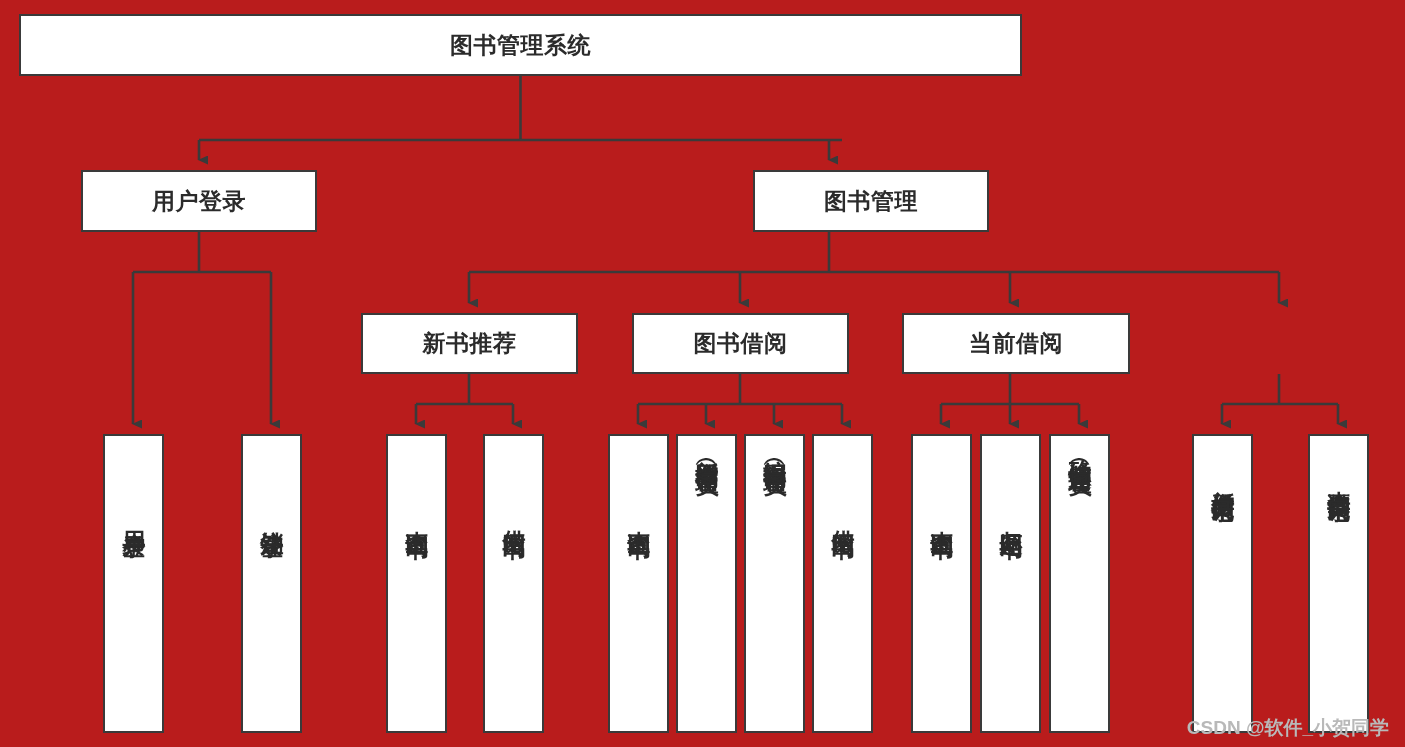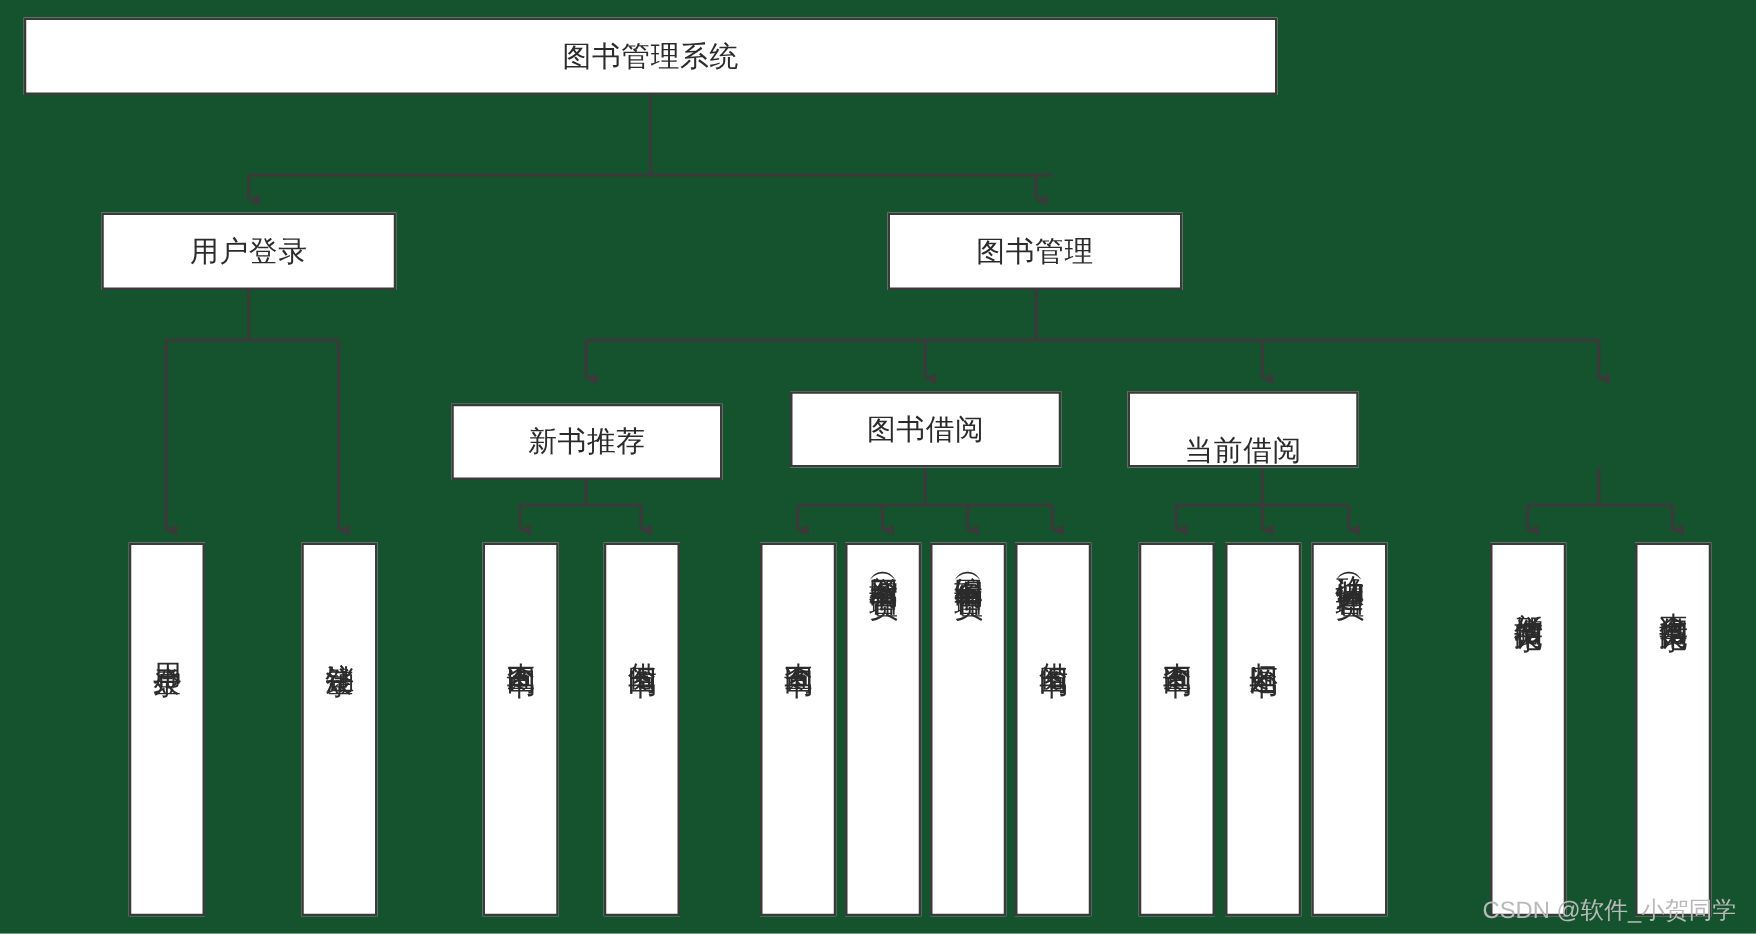--- a/index.html
+++ b/index.html
@@ -7,22 +7,23 @@
     padding: 0;
     background: #ffffff;
   }
   body {
     font-family: "Liberation Sans", "DejaVu Sans", sans-serif;
   }
   #canvas {
     position: relative;
     width: 1405px;
     height: 747px;
-    background: #14532d;
+    background: #b91c1c;
     overflow: hidden;
+    font-weight: bold;
   }
   svg.edges {
     position: absolute;
     left: 0;
     top: 0;
     width: 1405px;
     height: 747px;
     pointer-events: none;
   }
   .node {
@@ -126,31 +127,31 @@
     </g>
   </svg>
 
   <div class="node root" style="left:19px; top:14px; width:1003px; height:62px;">
     <span class="lbl">图书管理系统</span>
   </div>
 
   <div class="node horizontal" style="left:81px; top:170px; width:236px; height:62px;">
     <span class="lbl">用户登录</span>
   </div>
-  <div class="node horizontal" style="left:710px; top:170px; width:236px; height:62px;">
+  <div class="node horizontal" style="left:753px; top:170px; width:236px; height:62px;">
     <span class="lbl">图书管理</span>
   </div>
 
-  <div class="node horizontal" style="left:361px; top:313px; width:217px; height:61px;margin-top:10px;">
+  <div class="node horizontal" style="left:361px; top:313px; width:217px; height:61px;">
     <span class="lbl">新书推荐</span>
   </div>
   <div class="node horizontal" style="left:632px; top:313px; width:217px; height:61px;align-items:center;">
     <span class="lbl">图书借阅</span>
   </div>
-  <div class="node horizontal" style="left:902px; top:313px; width:185px; height:61px;align-items:flex-end;">
+  <div class="node horizontal" style="left:902px; top:313px; width:228px; height:61px;">
     <span class="lbl">当前借阅</span>
   </div>
 
   <div class="node vertical" style="left:103px; top:434px; width:61px; height:299px; padding-top:76px;">
     <span class="lbl">用户登录</span>
   </div>
   <div class="node vertical" style="left:241px; top:434px; width:61px; height:299px; padding-top:76px;">
     <span class="lbl">注销登录</span>
   </div>
 

